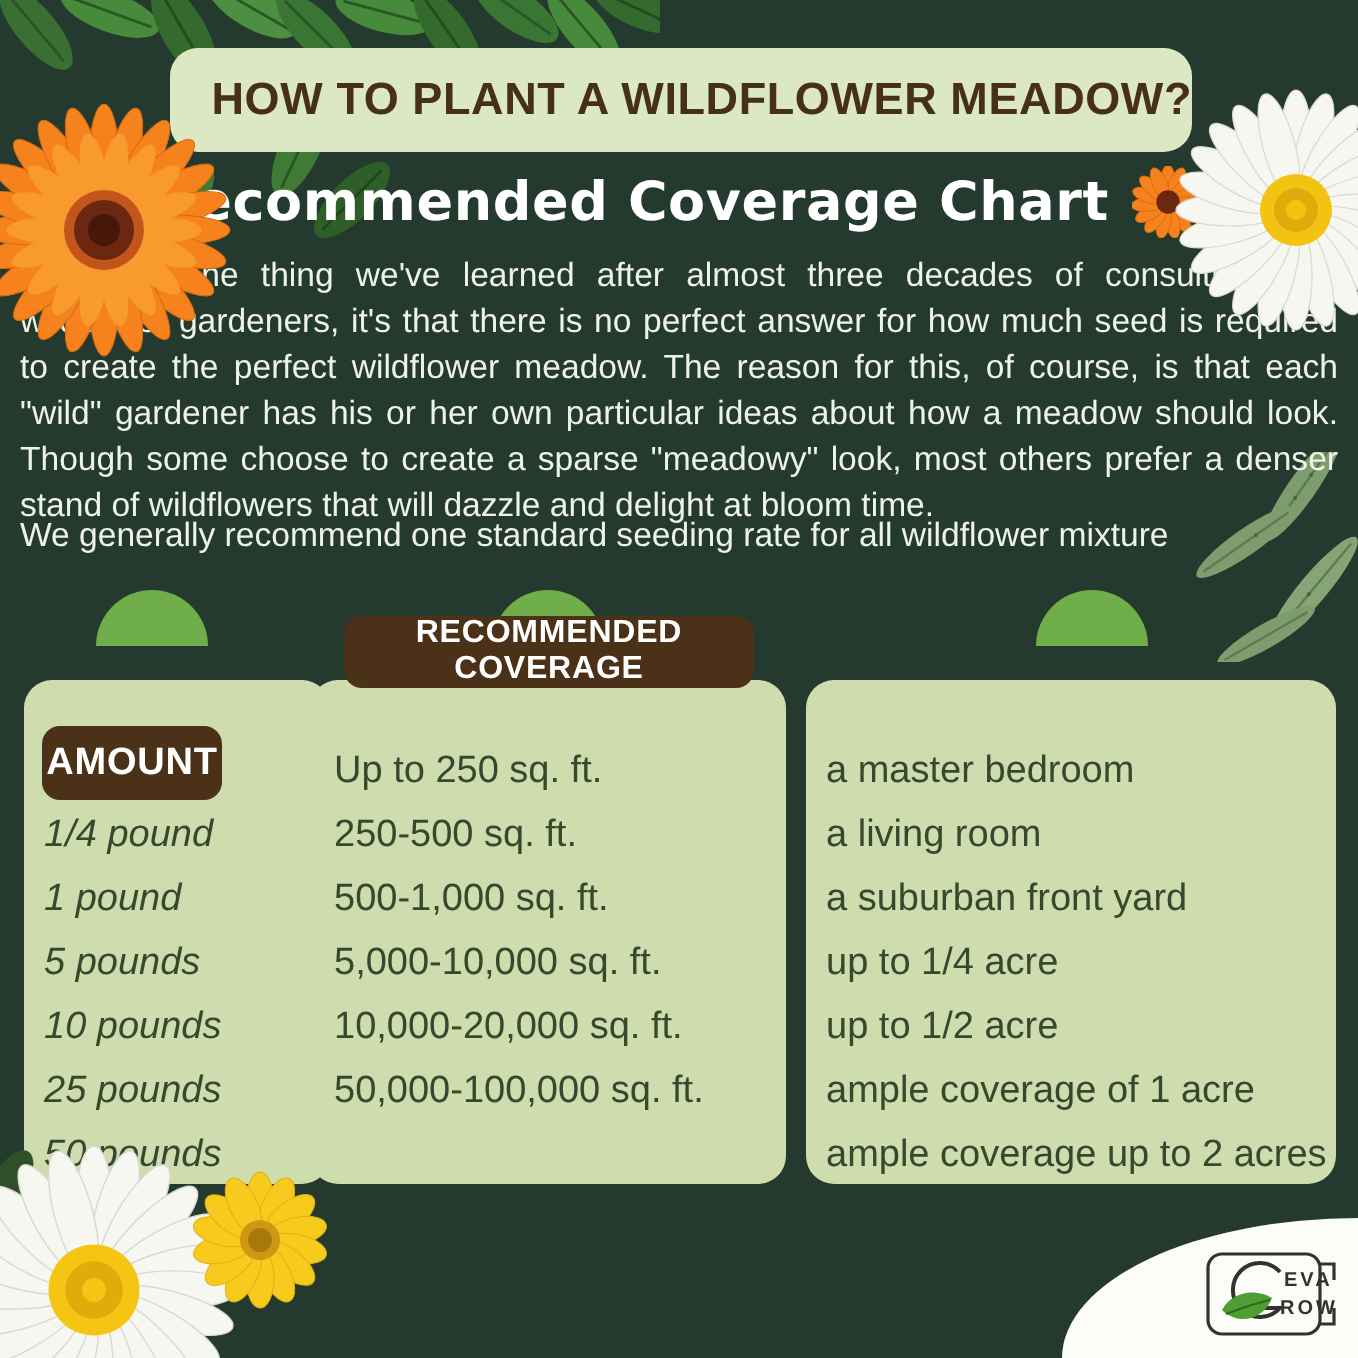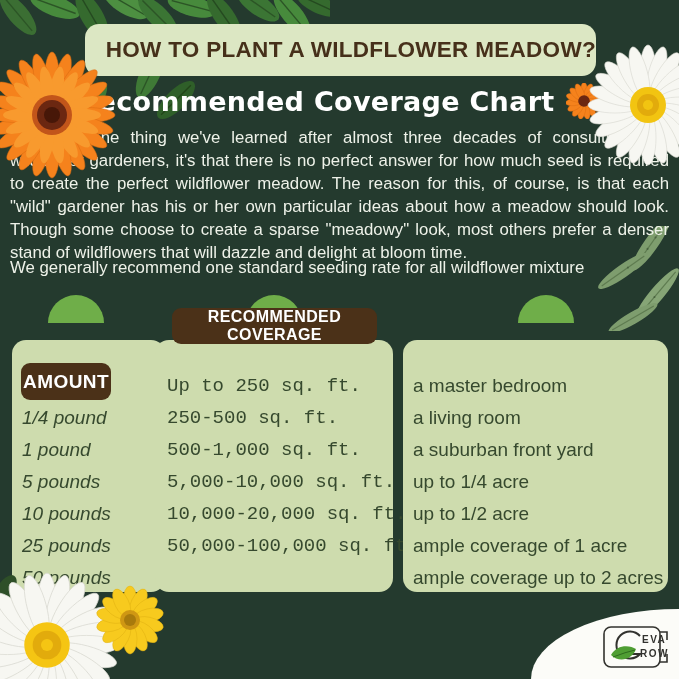--- a/index.html
+++ b/index.html
@@ -42,21 +42,21 @@
     display:flex;align-items:center;justify-content:center;z-index:3;letter-spacing:.4px;
   }
   .hdr1{left:21px;top:315px;width:90px;height:37px;font-size:19px;margin-top:48px;}
   .hdr2{left:172px;top:308px;width:205px;height:36px;font-size:16px;line-height:1.1;padding:0 6px;box-sizing:border-box;}
   .hdr3{left:454px;top:315px;width:183px;height:37px;font-size:19px;}
   .card{
     top:340px;height:252px;background:#cedcae;border-radius:14px;z-index:1;
     box-sizing:border-box;padding-top:30px;
   }
   .card1{left:12px;width:153px;padding-left:10px;font-style:italic;}
-  .card2{left:155px;width:238px;padding-left:12px;font-family:Liberation Mono, monospace;}
+  .card2{left:155px;width:238px;padding-left:12px;}
   .card3{left:403px;width:265px;padding-left:10px;text-align:center;}
   .cell{
     height:32px;display:flex;align-items:center;color:#36492e;font-size:19px;
     white-space:nowrap;
   }
   
   .white-corner{
     right:0;bottom:0;width:148px;height:70px;background:#fcfcf8;
     border-top-left-radius:148px 70px;z-index:4;
   }

